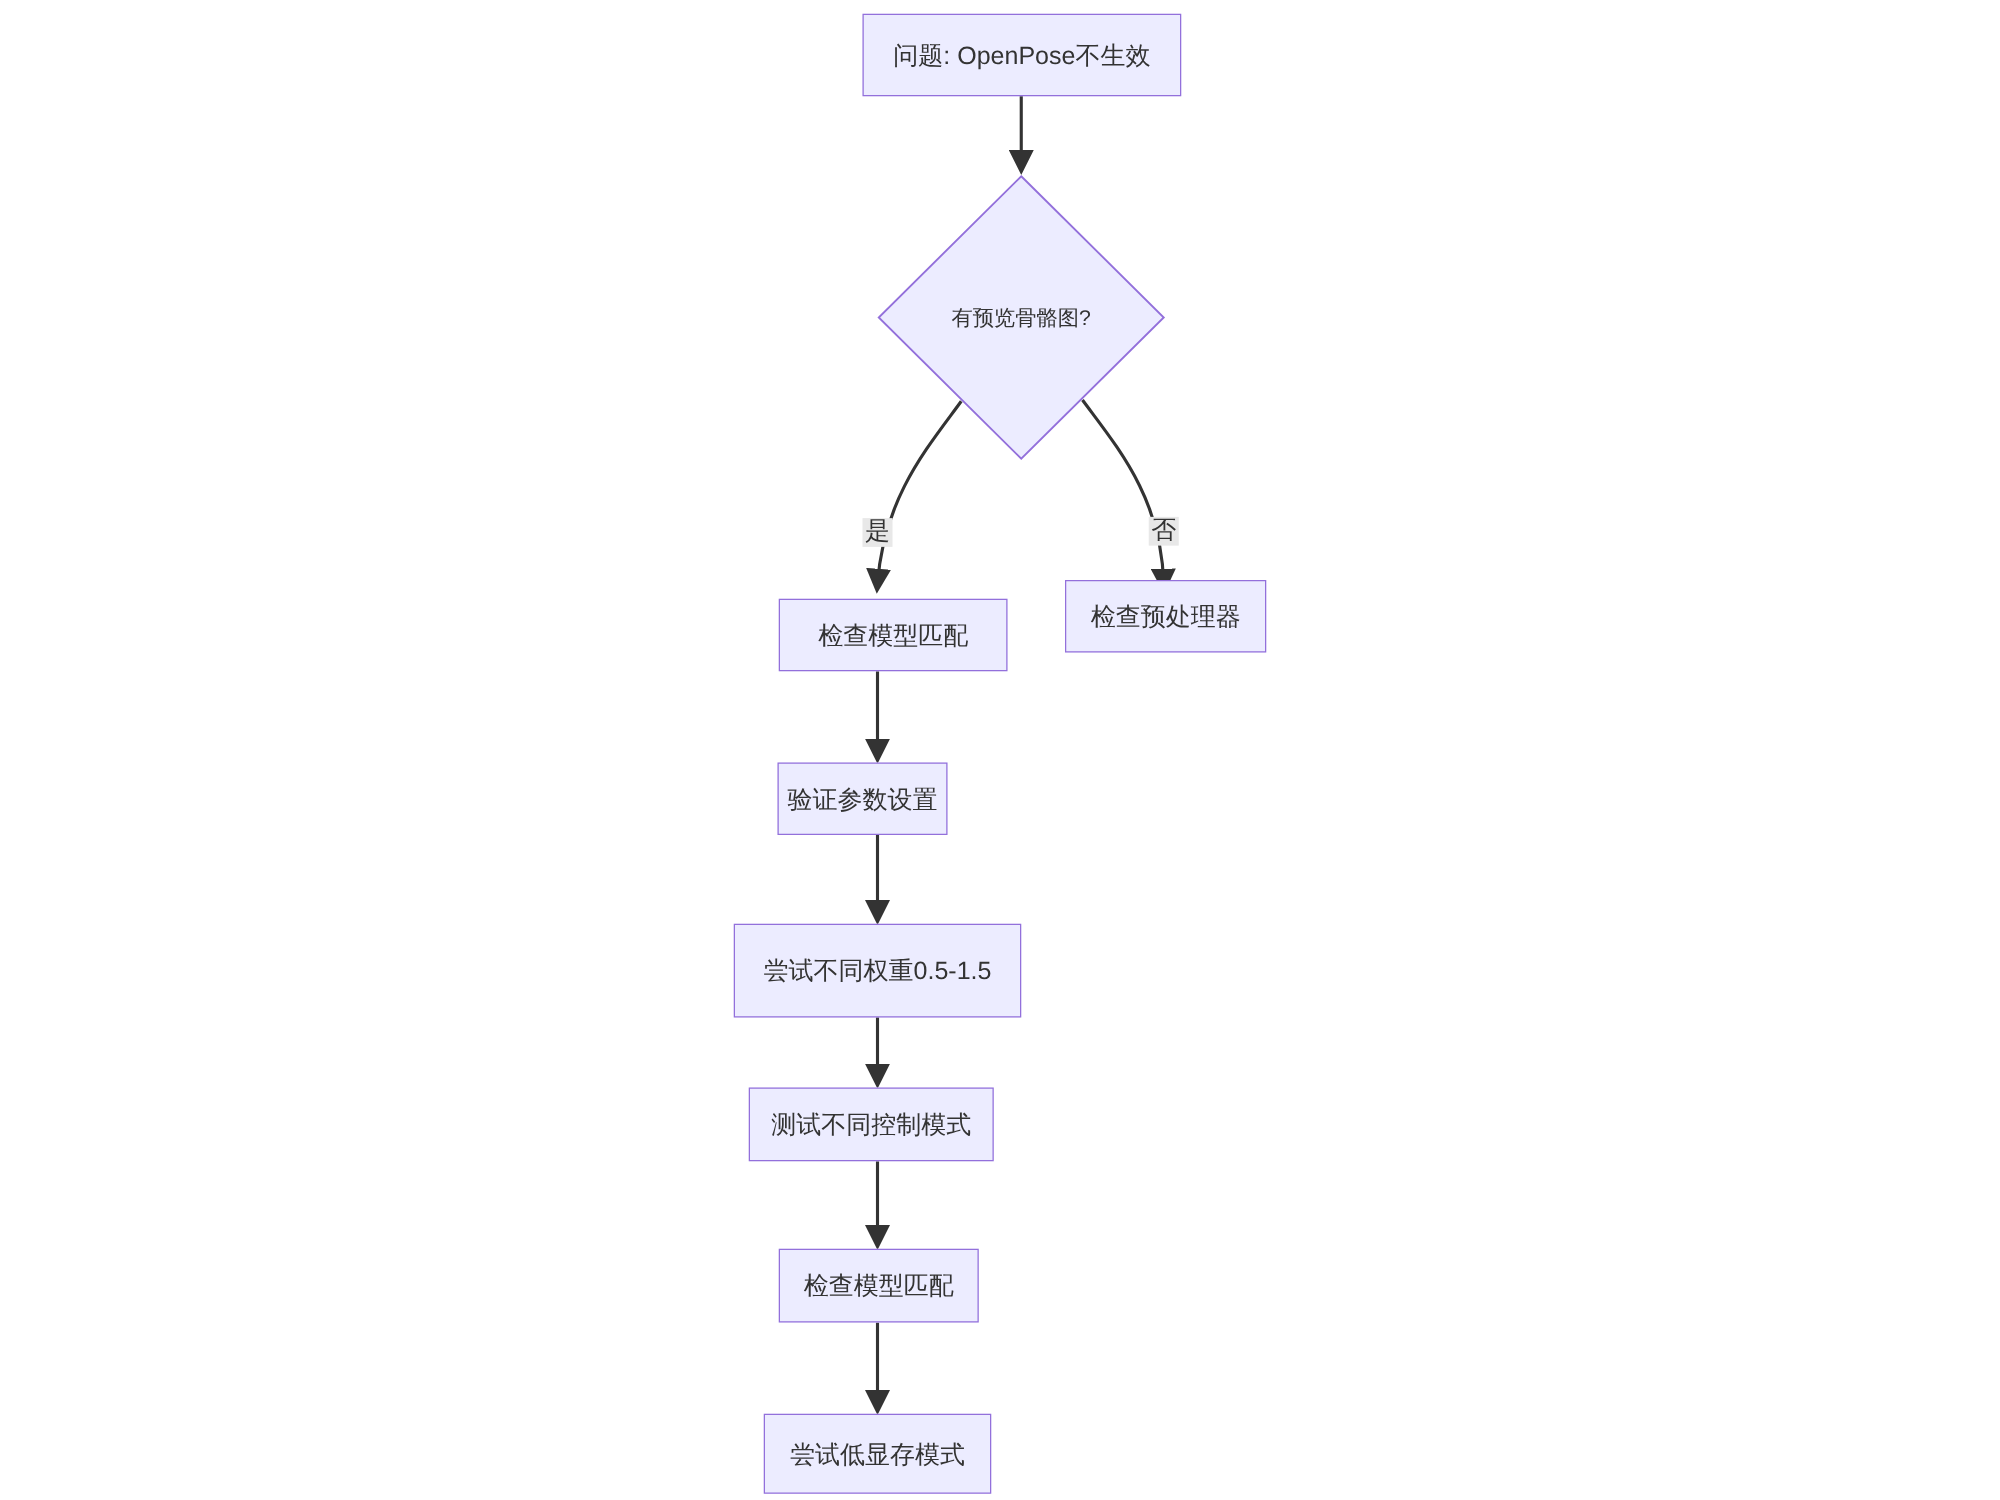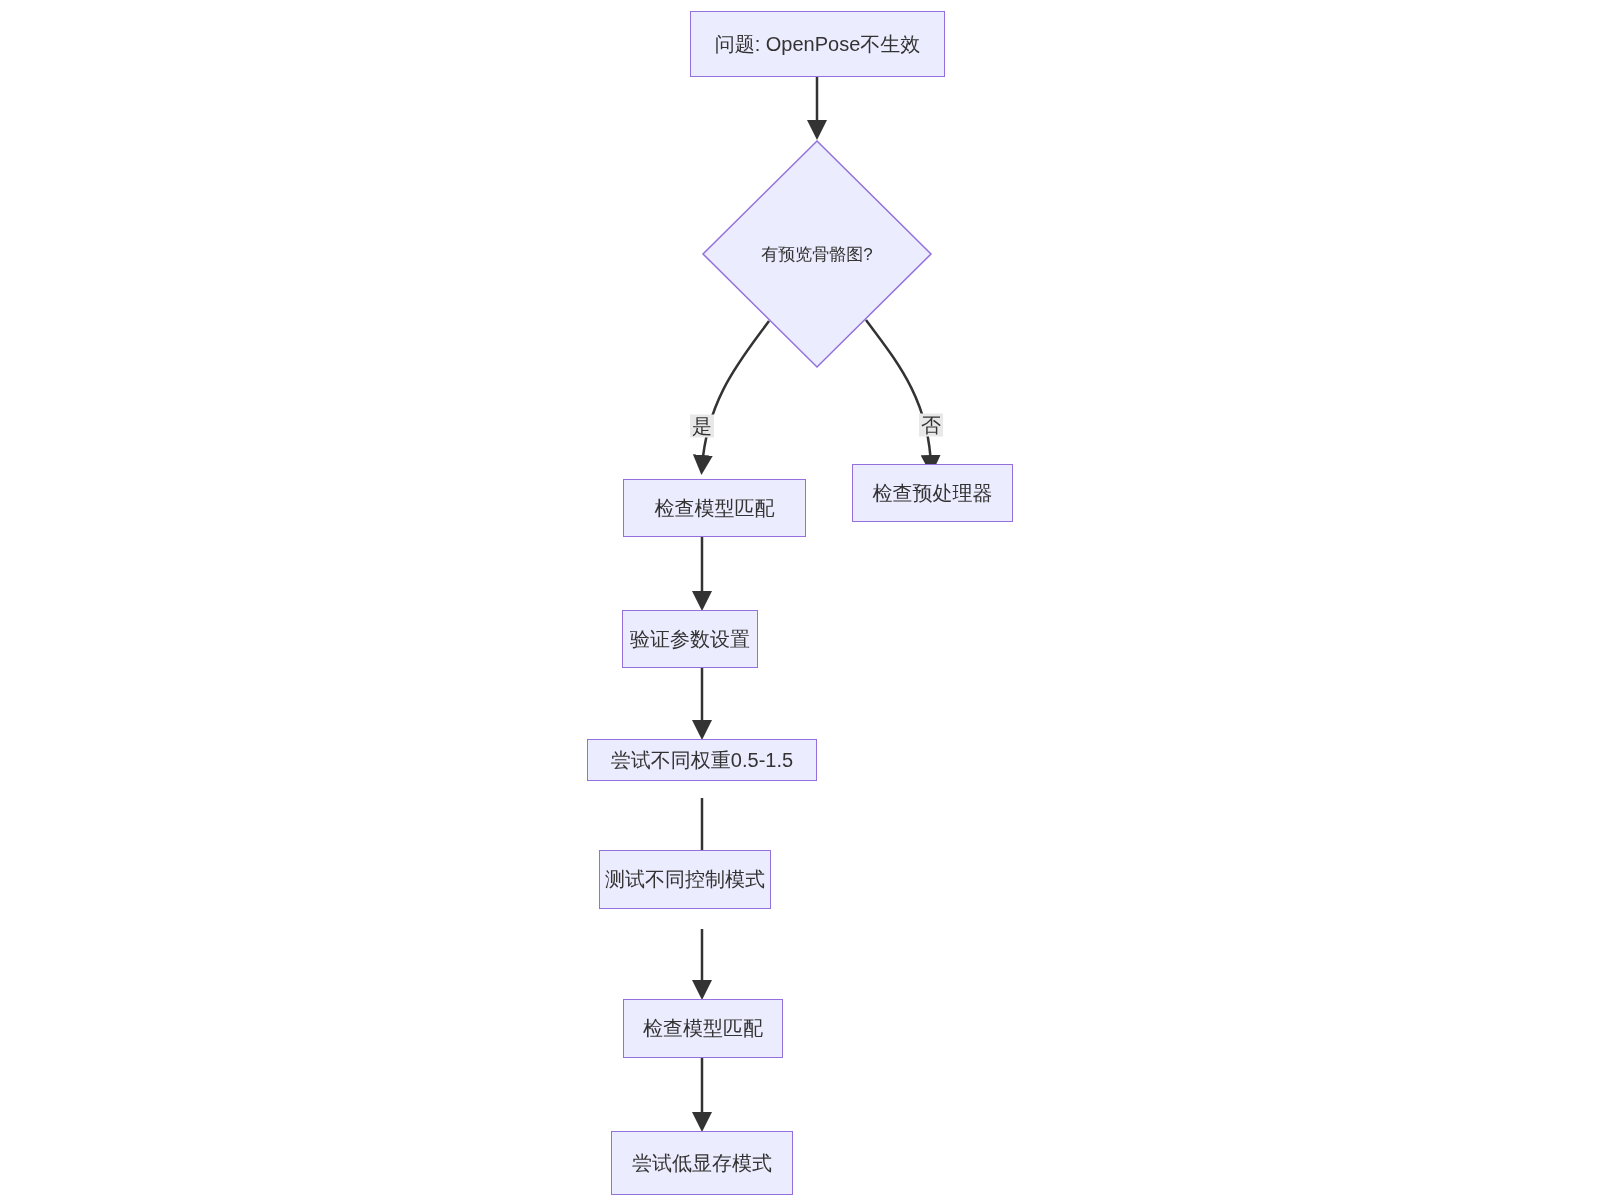--- a/index.html
+++ b/index.html
@@ -43,22 +43,22 @@
     border: 1.8px solid var(--node-border, #9370DB);
     color: var(--text, #333333);
     font-size: 20px;
     text-align: center;
     white-space: nowrap;
   }
   #node-problem            { left: 690px; top: 11px;   width: 255px; height: 66px; }
   #node-check-model        { left: 623px; top: 479px;  width: 183px; height: 58px; }
   #node-check-preprocessor { left: 852px; top: 464px;  width: 161px; height: 58px; }
   #node-verify-params      { left: 622px; top: 610px;  width: 136px; height: 58px; }
-  #node-try-weights        { left: 587px; top: 739px;  width: 230px; height: 42px; }
-  #node-test-control-modes { left: 599px; top: 850px;  width: 172px; height: 59px; }
+  #node-try-weights        { left: 587px; top: 739px;  width: 230px; height: 75px; }
+  #node-test-control-modes { left: 599px; top: 870px;  width: 196px; height: 59px; }
   #node-check-vram         { left: 623px; top: 999px;  width: 160px; height: 59px; }
   #node-try-lowvram        { left: 611px; top: 1131px; width: 182px; height: 64px; }
   .diamond-label {
     position: absolute;
     left: 707px;
     top: 232px;
     width: 220px;
     height: 44px;
     display: flex;
     align-items: center;

